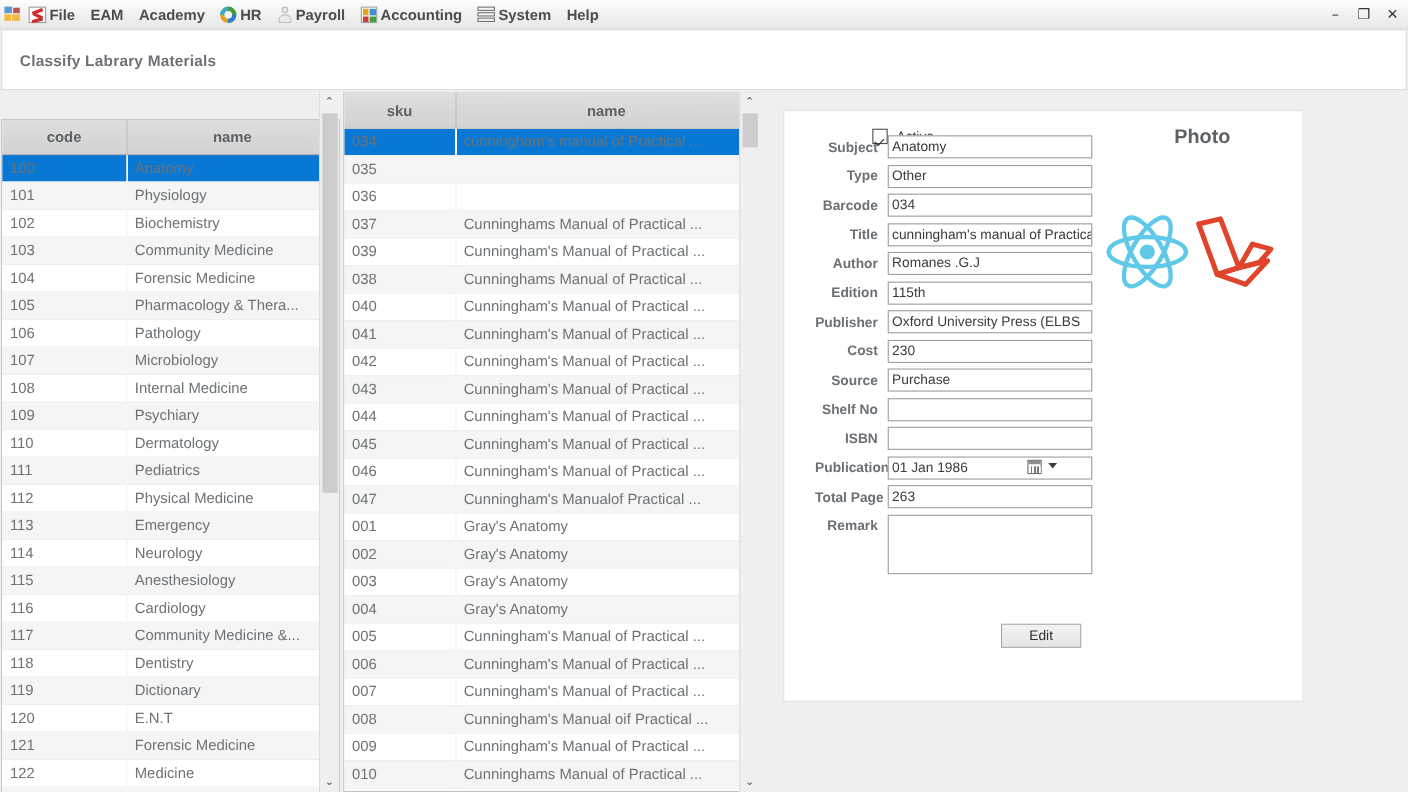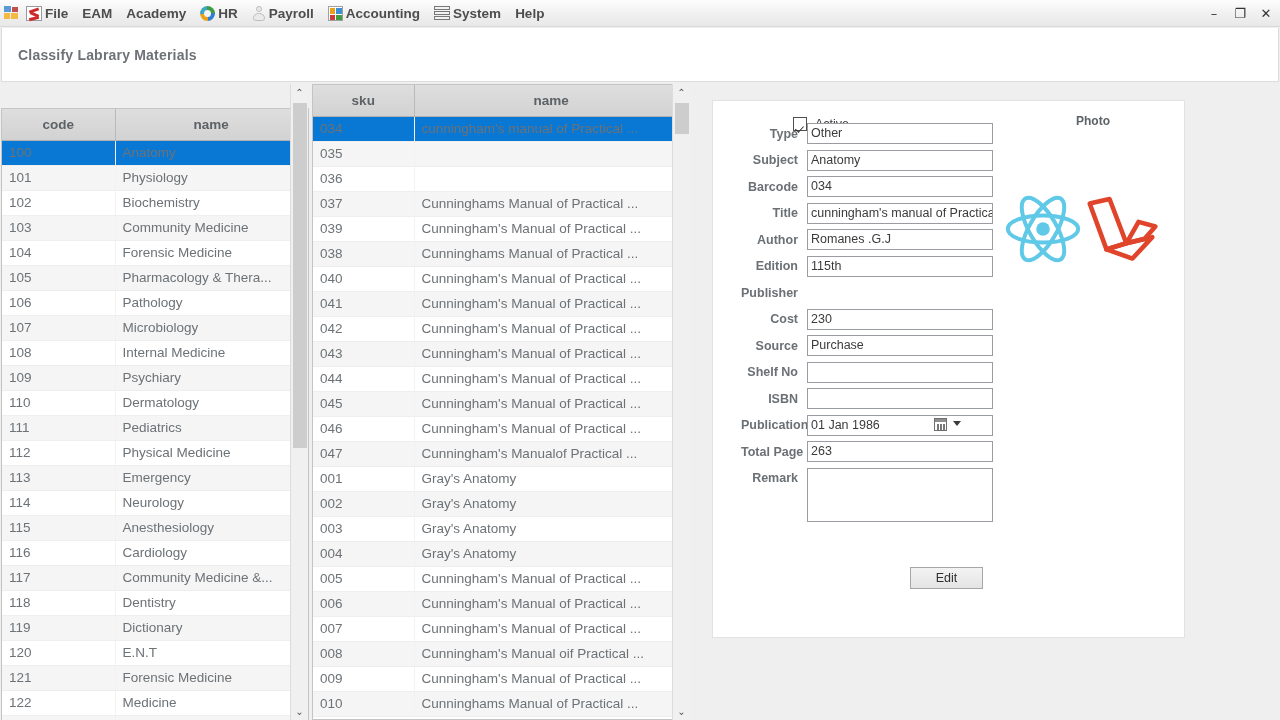--- a/index.html
+++ b/index.html
@@ -159,21 +159,21 @@
   #active-label { font-size:12.5px; color:#3b3b3b; }
 
   #edit-button {
     position:absolute; left:197px; top:466px; width:73px; height:22px;
     background:linear-gradient(#f3f3f3,#e4e4e4); border:1px solid #a7a7a7;
     font-size:12.5px; color:#2e2e2e; font-family:"Liberation Sans", sans-serif;
     cursor:default;
   }
 
   #photo-title { position:absolute; left:320px; top:13px; width:120px;
-    text-align:center; font-size:12px; font-weight:bold; color:#5d6266; }
+    text-align:center; font-size:18px; font-weight:bold; color:#5d6266; }
   #photo-box { position:absolute; left:290px; top:80px; width:175px; height:110px; }
 
   .logo { position:absolute; }
 </style>
 </head>
 <body>
 
 <div id="menubar">
   <span class="ico ico-app">
     <i class="b1"></i>
@@ -473,45 +473,46 @@
   <div class="sb" id="sb-mid">
     <div class="arr up">⌃</div>
     <div class="thumb" style="top:19px;height:31px;"></div>
     <div class="arr dn">⌄</div>
   </div>
 
   <div id="detail">
 
     <div id="form">
         <div class="frow">
+          <div class="flabel">Subject</div>
+          <div class="finput">Anatomy</div>
+        </div>
+        <div class="frow">
           <div class="flabel">Type</div>
           <div class="finput">Other</div>
         </div>
         <div class="frow">
-          <div class="flabel">Subject</div>
-          <div class="finput">Anatomy</div>
-        </div>
-        <div class="frow">
           <div class="flabel">Barcode</div>
           <div class="finput">034</div>
         </div>
         <div class="frow">
           <div class="flabel">Title</div>
           <div class="finput">cunningham's manual of Practical Ana</div>
         </div>
         <div class="frow">
           <div class="flabel">Author</div>
           <div class="finput">Romanes .G.J</div>
         </div>
         <div class="frow">
           <div class="flabel">Edition</div>
           <div class="finput">115th</div>
         </div>
         <div class="frow">
           <div class="flabel">Publisher</div>
+          <div class="finput">Oxford University Press (ELBS</div>
         </div>
         <div class="frow">
           <div class="flabel">Cost</div>
           <div class="finput">230</div>
         </div>
         <div class="frow">
           <div class="flabel">Source</div>
           <div class="finput">Purchase</div>
         </div>
         <div class="frow">

